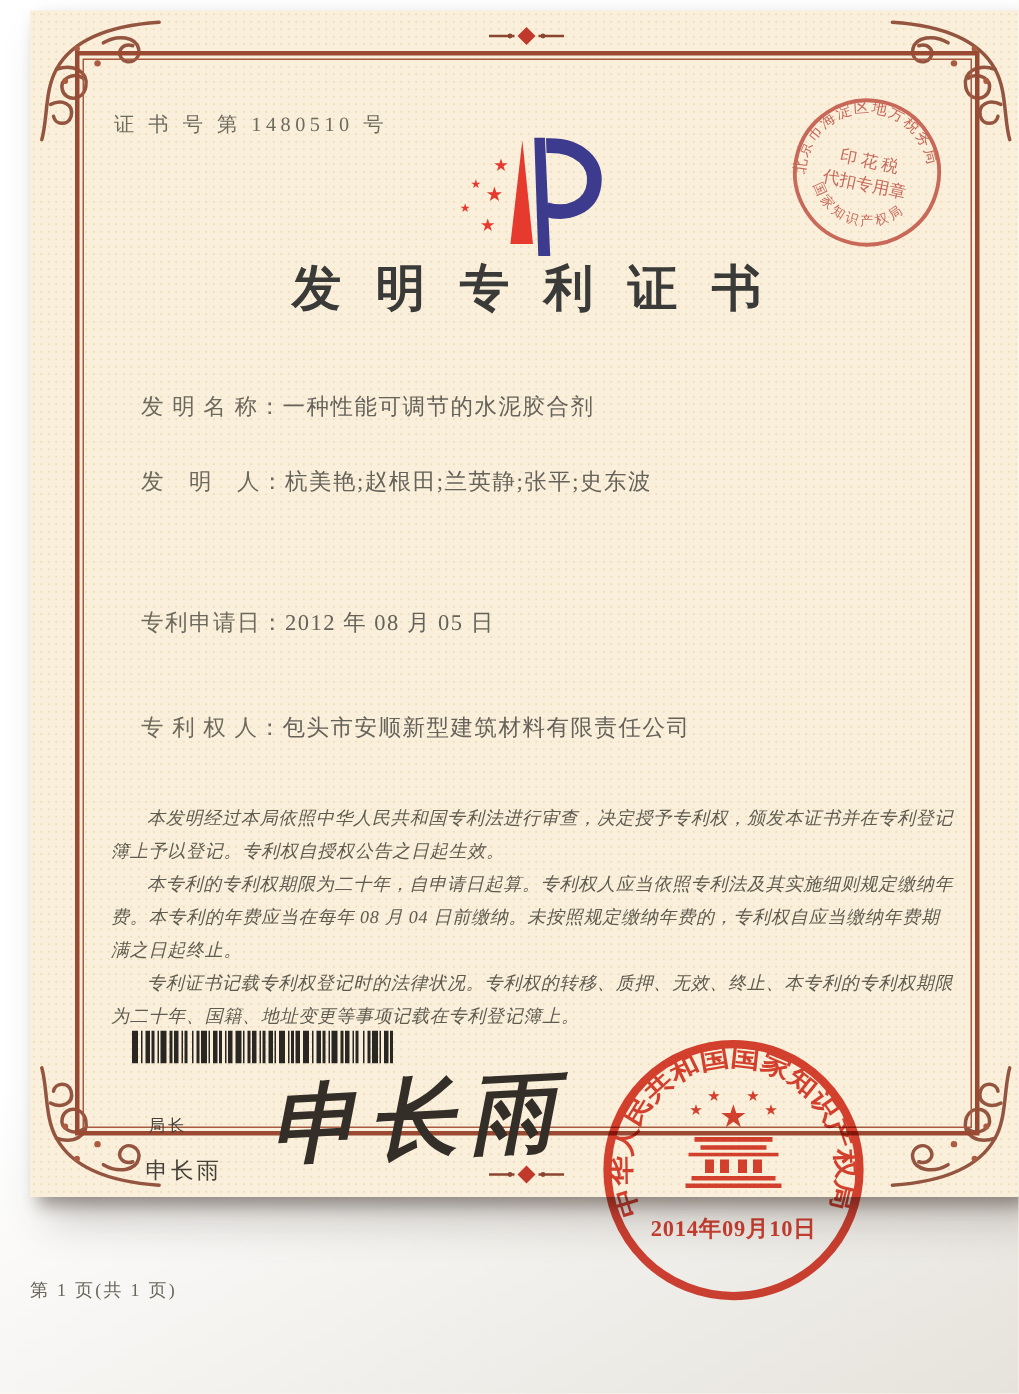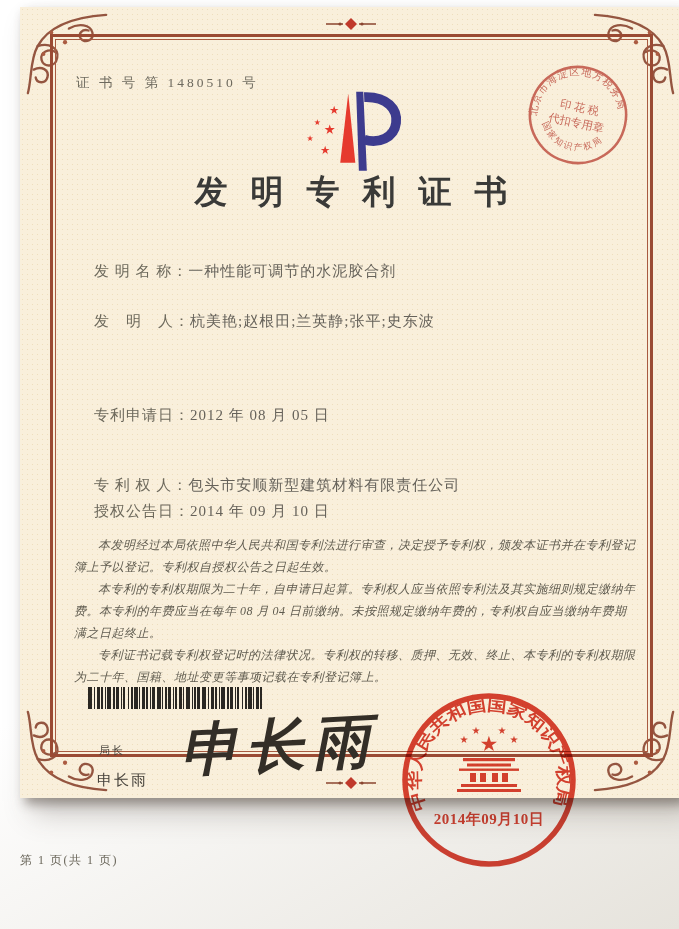--- a/index.html
+++ b/index.html
@@ -193,23 +193,20 @@
       <span class="flabel">发 明 名 称：</span><span class="fvalue">一种性能可调节的水泥胶合剂</span>
     </div>
     <div class="field f2">
       <span class="flabel">发　明　人：</span><span class="fvalue">杭美艳;赵根田;兰英静;张平;史东波</span>
     </div>
     <div class="field f4">
       <span class="flabel">专利申请日：</span><span class="fvalue">2012 年 08 月 05 日</span>
     </div>
     <div class="field f5">
       <span class="flabel">专 利 权 人：</span><span class="fvalue">包头市安顺新型建筑材料有限责任公司</span>
-    </div>
-    <div class="field f6">
-      <span class="flabel">授权公告日：</span><span class="fvalue">2014 年 09 月 10 日</span>
     </div>
 
     <div class="body-text">
       <p>本发明经过本局依照中华人民共和国专利法进行审查，决定授予专利权，颁发本证书并在专利登记簿上予以登记。专利权自授权公告之日起生效。</p>
       <p>本专利的专利权期限为二十年，自申请日起算。专利权人应当依照专利法及其实施细则规定缴纳年费。本专利的年费应当在每年 08 月 04 日前缴纳。未按照规定缴纳年费的，专利权自应当缴纳年费期满之日起终止。</p>
       <p>专利证书记载专利权登记时的法律状况。专利权的转移、质押、无效、终止、本专利的专利权期限为二十年、国籍、地址变更等事项记载在专利登记簿上。</p>
     </div>
 
     <svg class="barcode" width="176" height="22" viewBox="0 0 176 22">
       <path d="M0,11 H176" stroke="#2a2722" stroke-width="22" stroke-dasharray="4 2 1 2 3 1 2 2 1 1 4 2 2 1 3 2 1 1 2 3 1 2 2 1 4 1 1 2 3 1 2 2 1 1 3 2 4 1 1 2 2 1 3 2 1 1 2 2 3 1 1 2 4 2 1 1 2 1 3 2"></path>

